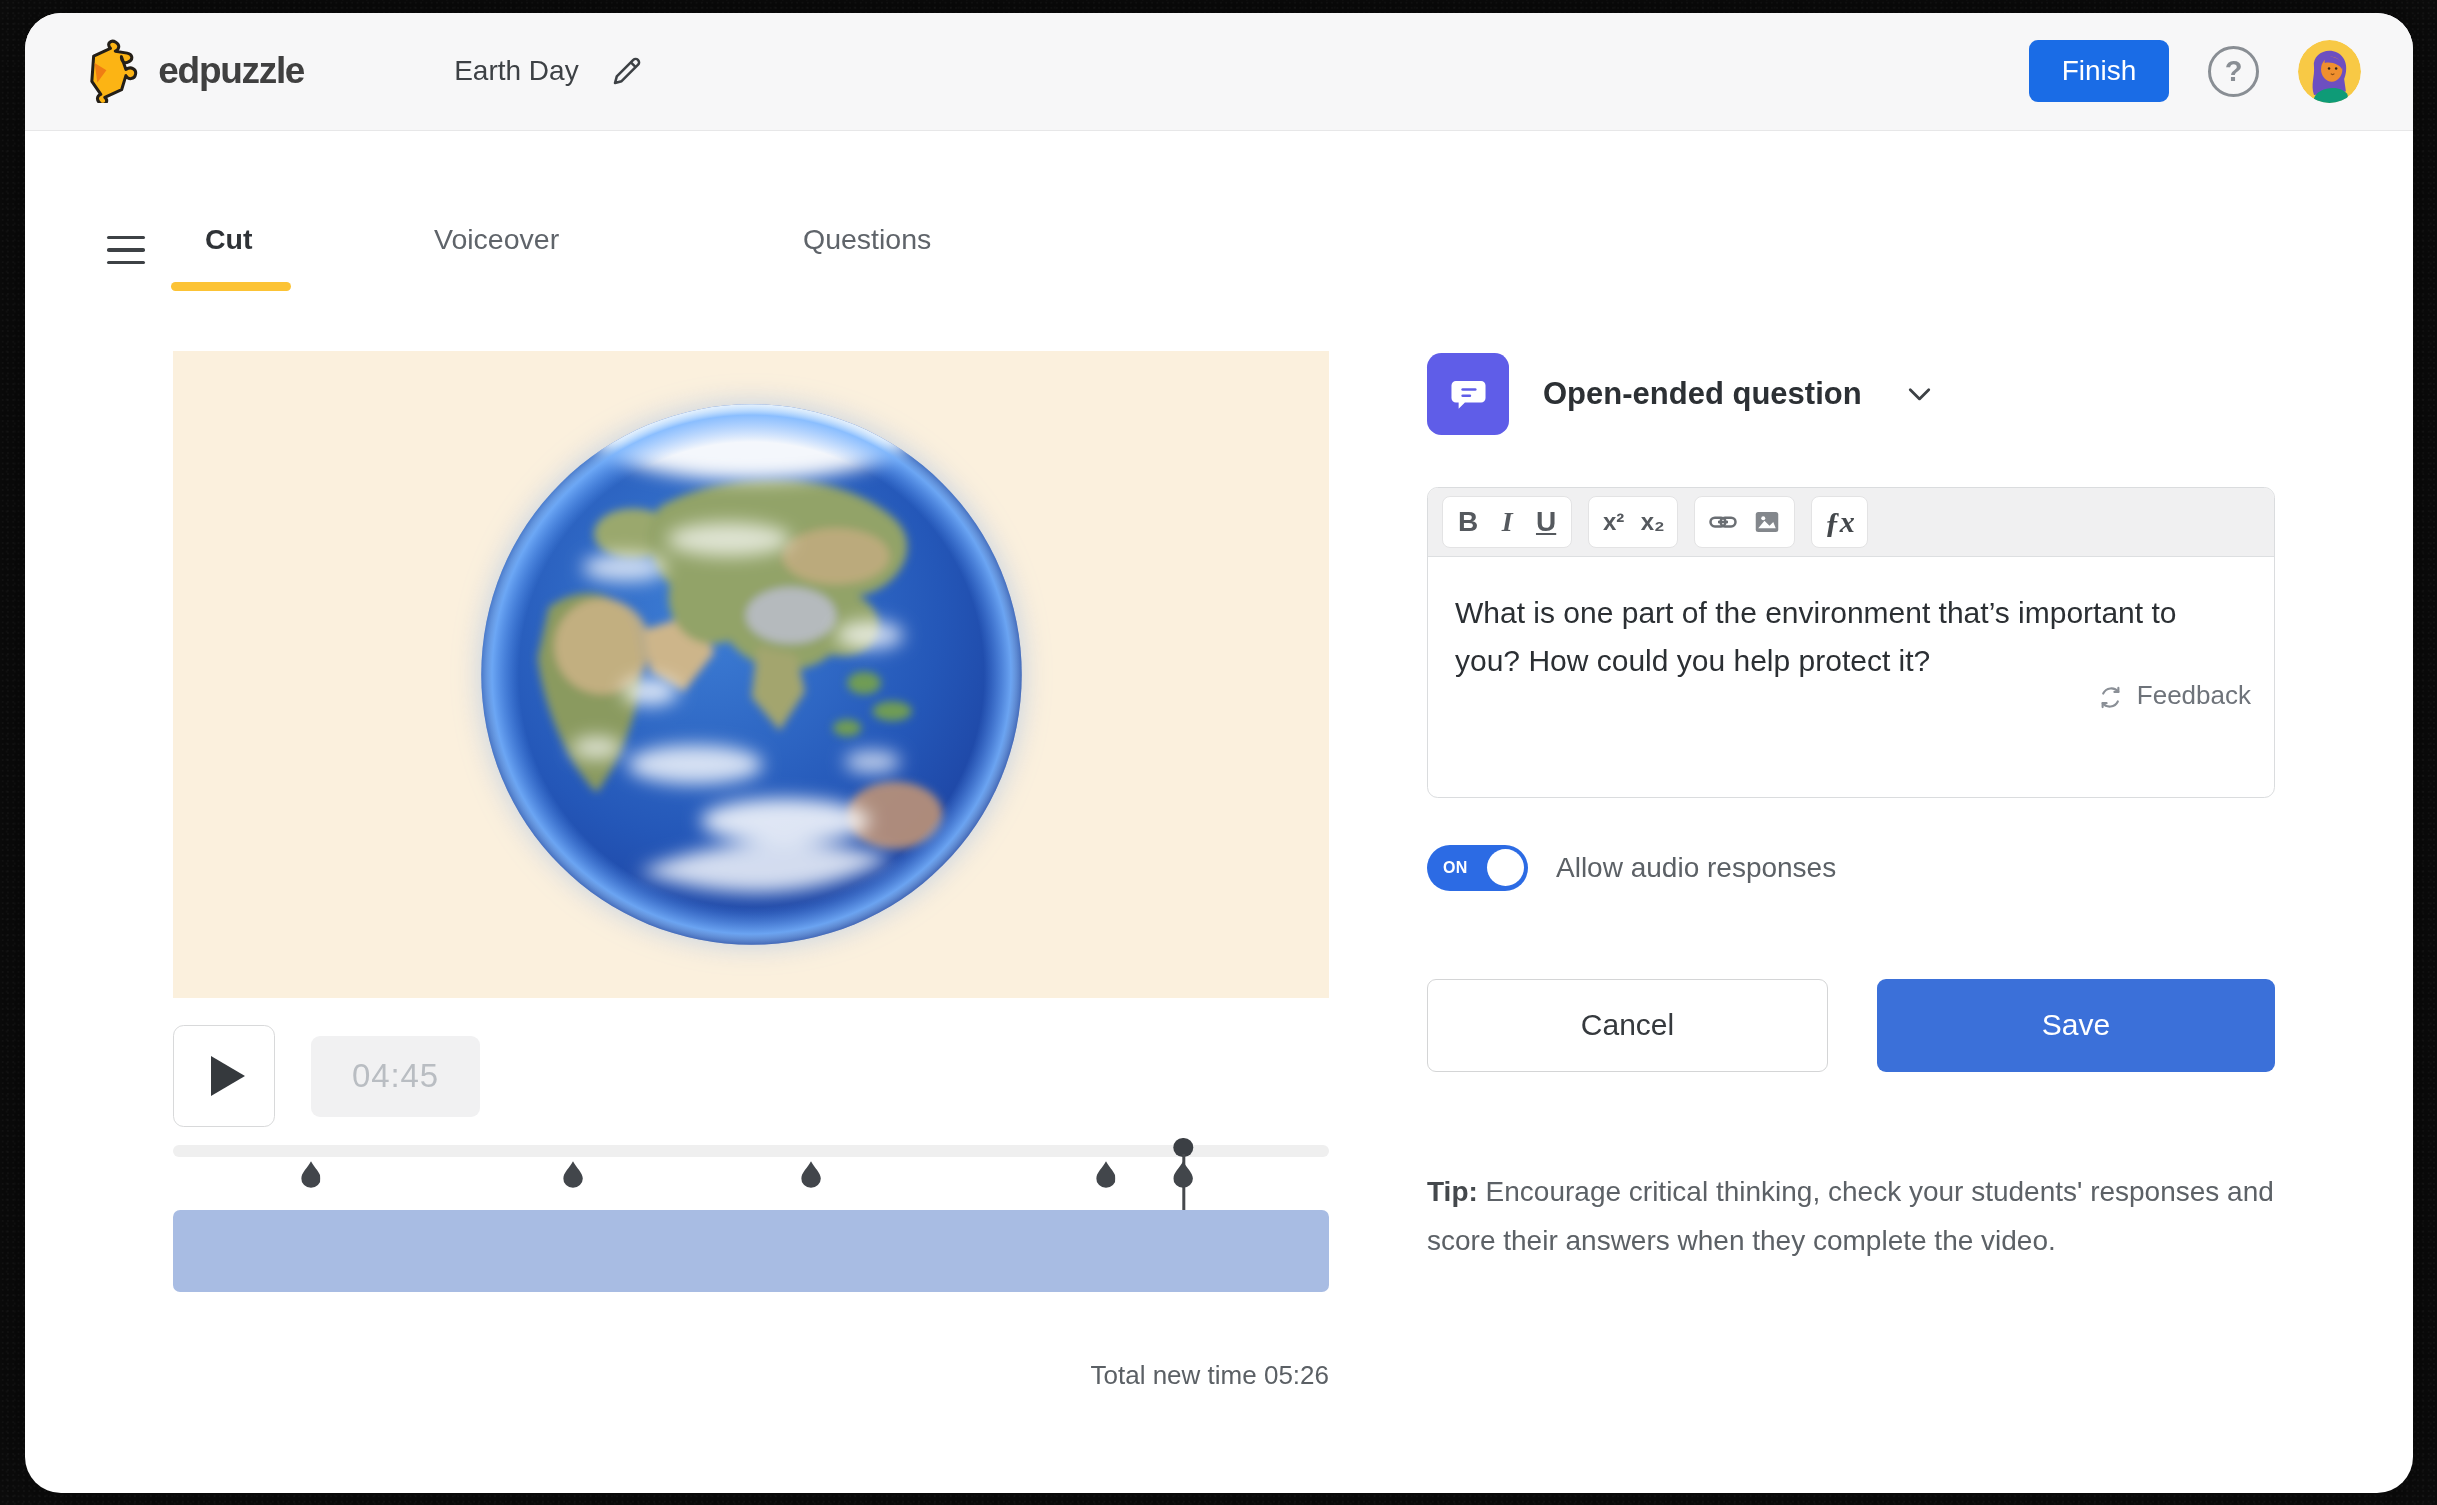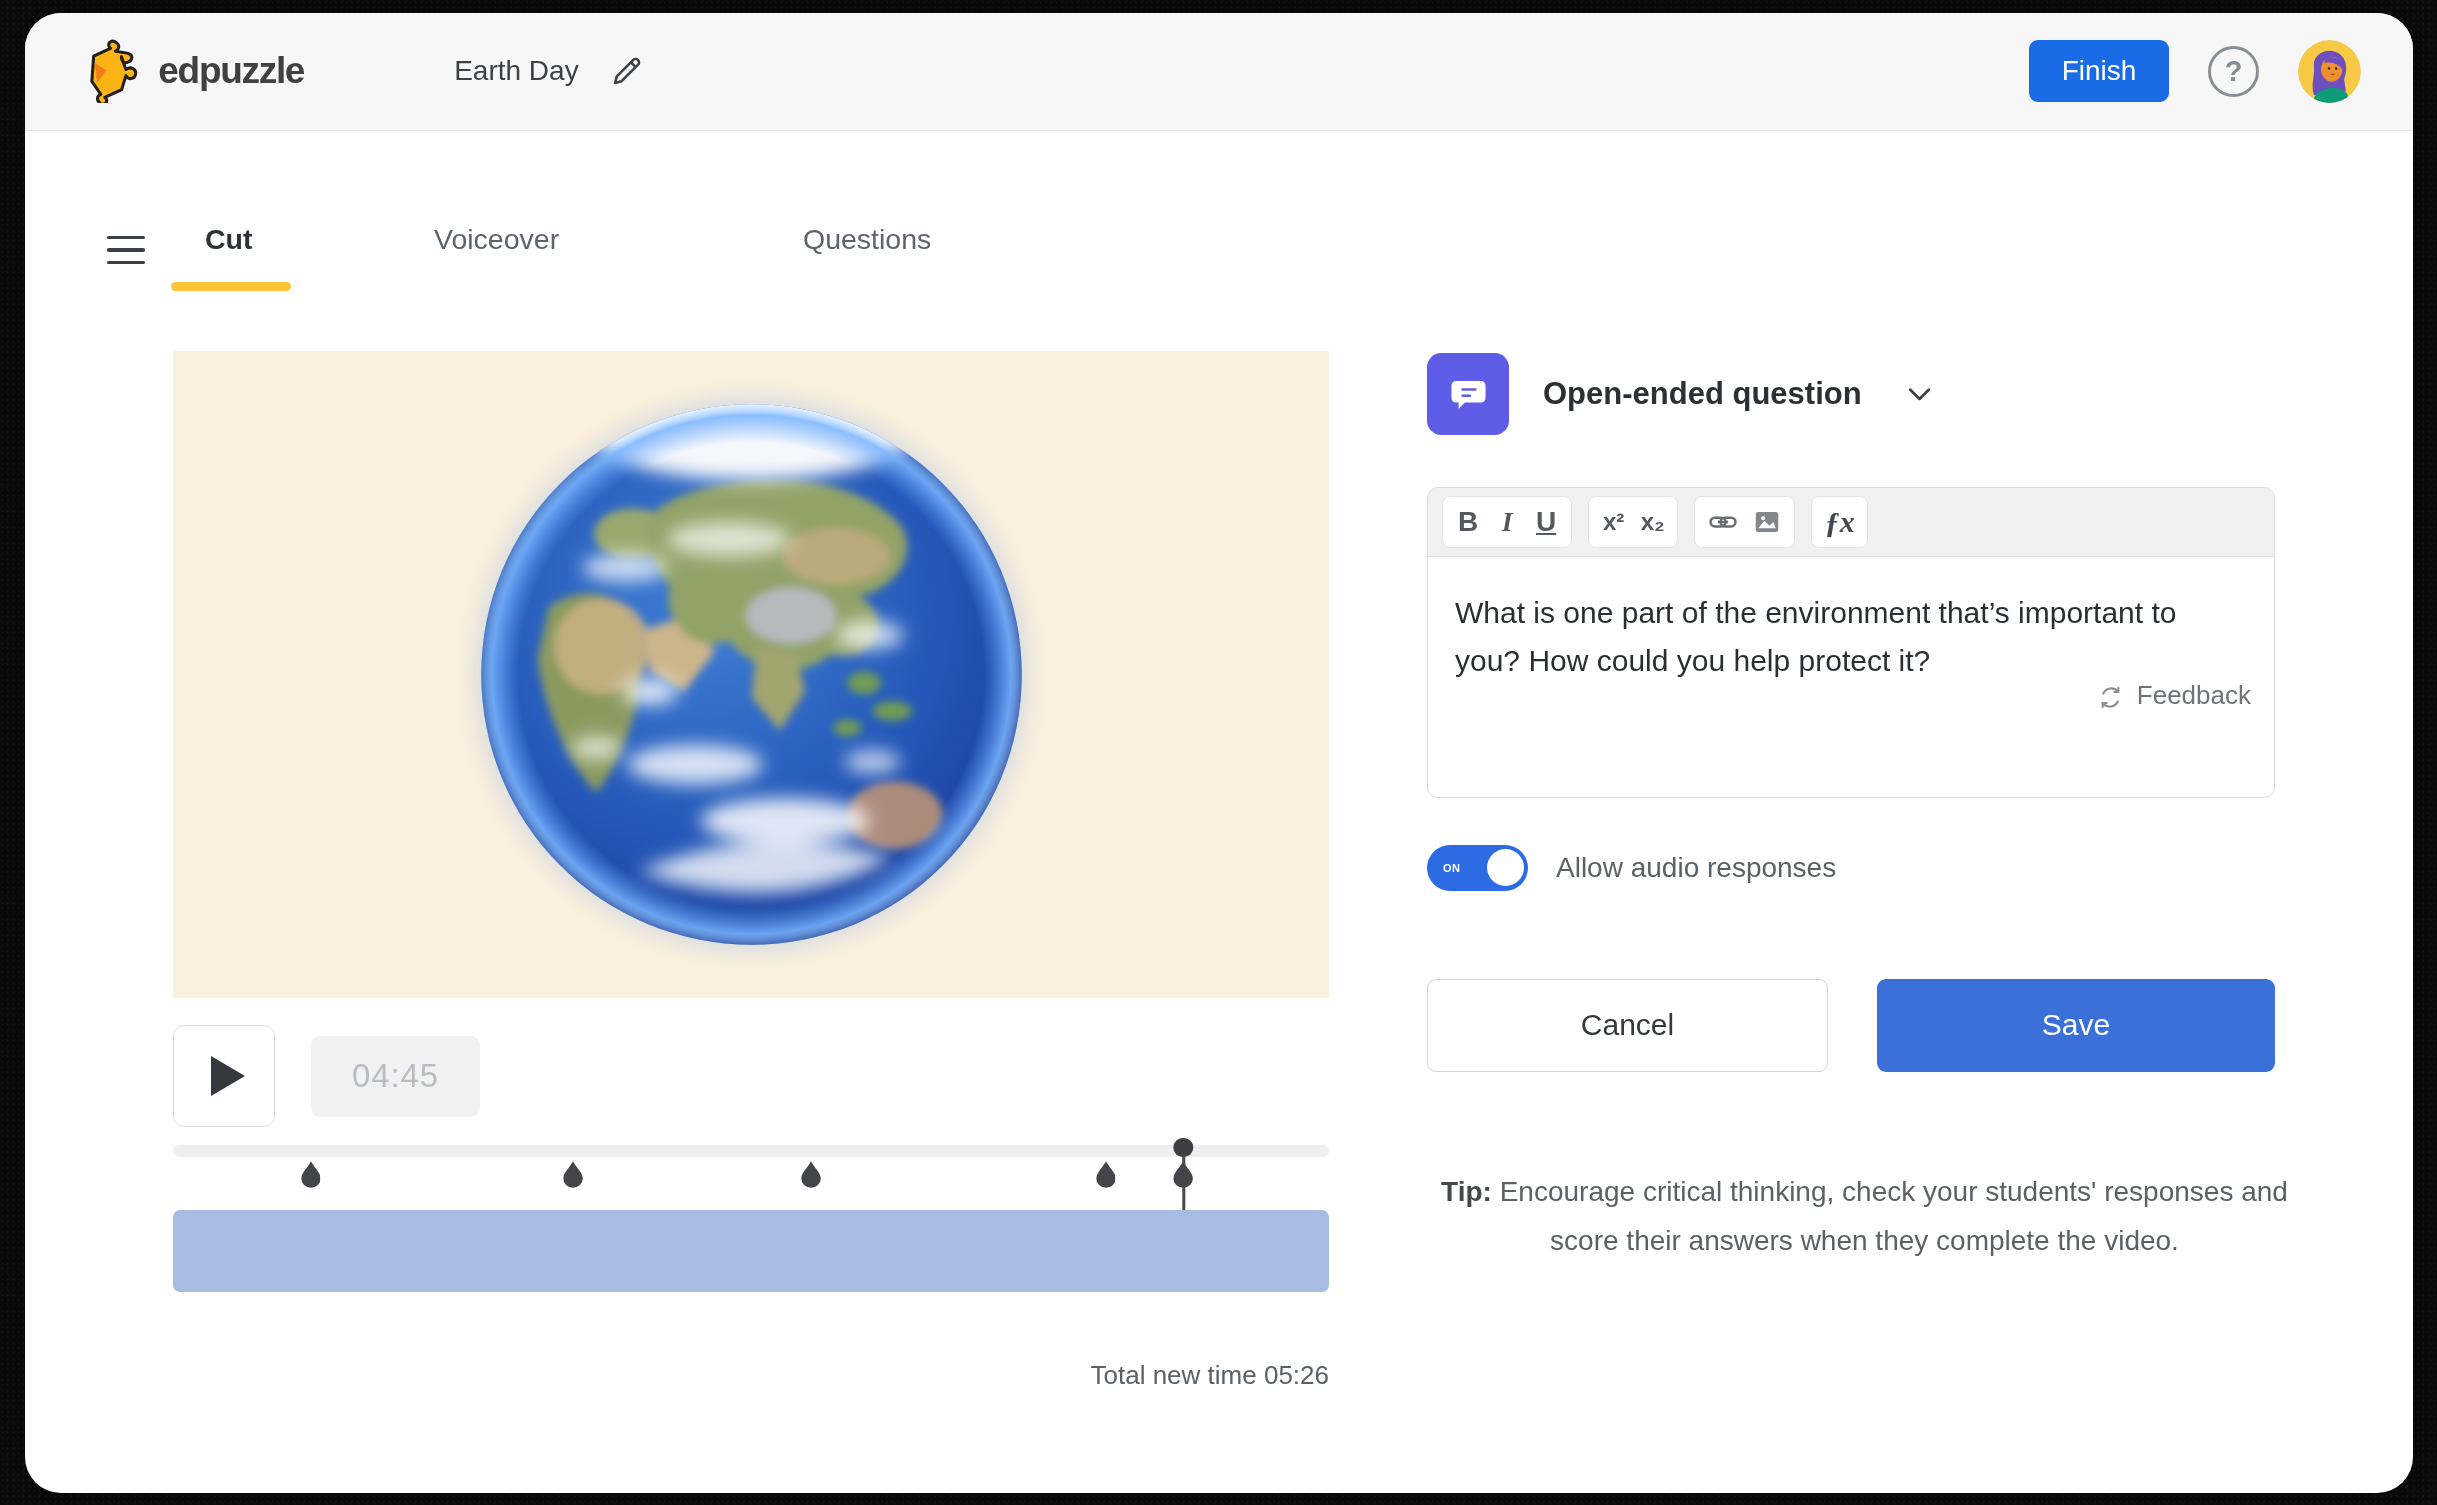--- a/index.html
+++ b/index.html
@@ -118,35 +118,35 @@
   .question-text { font-size:30px; line-height:48px; color:#2b2f33; max-width:784px; cursor:text; }
   .feedback { position:absolute; right:23px; bottom:21.4px; display:flex; align-items:flex-end; gap:12.5px; cursor:pointer; }
   .feedback-label { font-size:26px; color:#6e737a; }
   .toggle-row { position:absolute; left:1402px; top:832px; display:flex; align-items:center; }
   .toggle {
     width:101px; height:46px; border-radius:24px; background:var(--toggle_blue);
     position:relative; cursor:pointer; flex:none;
   }
   .toggle-state {
     position:absolute; left:16px; top:0; height:46px; display:flex; align-items:center;
-    color:#fff; font-size:11px; font-weight:700; letter-spacing:0.4px;
+    color:#fff; font-size:16px; font-weight:700; letter-spacing:0.4px;
   }
   .toggle-knob { position:absolute; right:4.5px; top:4.5px; width:37px; height:37px; border-radius:50%; background:#fff; }
   .toggle-label { margin-left:28px; font-size:28px; color:#5c6166; }
   .cancel-btn {
     position:absolute; left:1402px; top:966px; width:401px; height:93px;
     background:#fff; border:1.8px solid #d4d5d6; border-radius:9px;
     font-size:30px; color:#35393d; font-family:inherit; cursor:pointer;
   }
   .save-btn {
     position:absolute; left:1852px; top:966px; width:398px; height:93px;
     background:var(--save_blue); border:none; border-radius:9px;
     font-size:30px; color:#fff; font-family:inherit; cursor:pointer;
   }
-  .tip { position:absolute; left:1402px; top:1154px; width:875px; font-size:28px; line-height:49px; color:#5c6166;text-align:center; }
+  .tip { position:absolute; left:1402px; top:1154px; width:875px; font-size:28px; line-height:49px; color:#5c6166; }
   .tip b { color:#44484c; }
 </style>
 </head>
 <body>
 
 <div class="window">
 
   <div class="topbar">
     <div class="brand">
       <svg width="62" height="64" viewBox="0 0 70 72">

